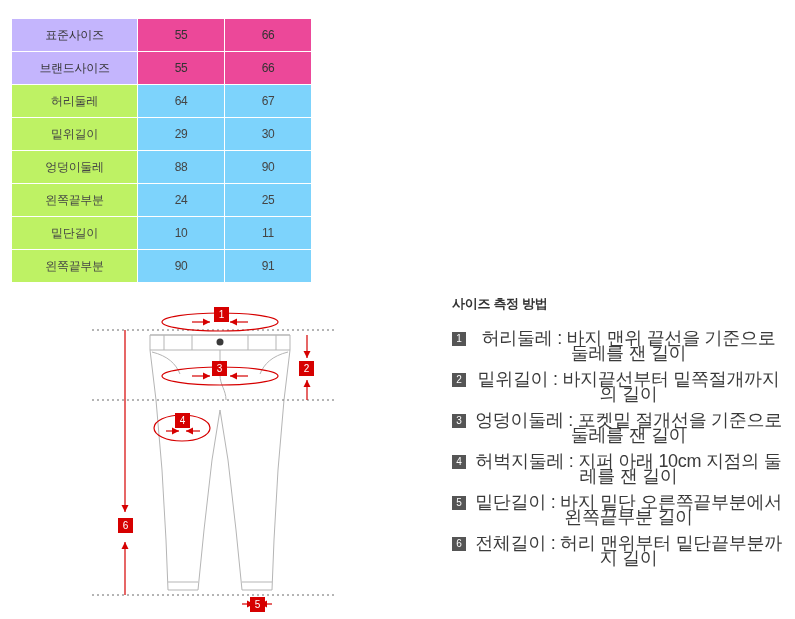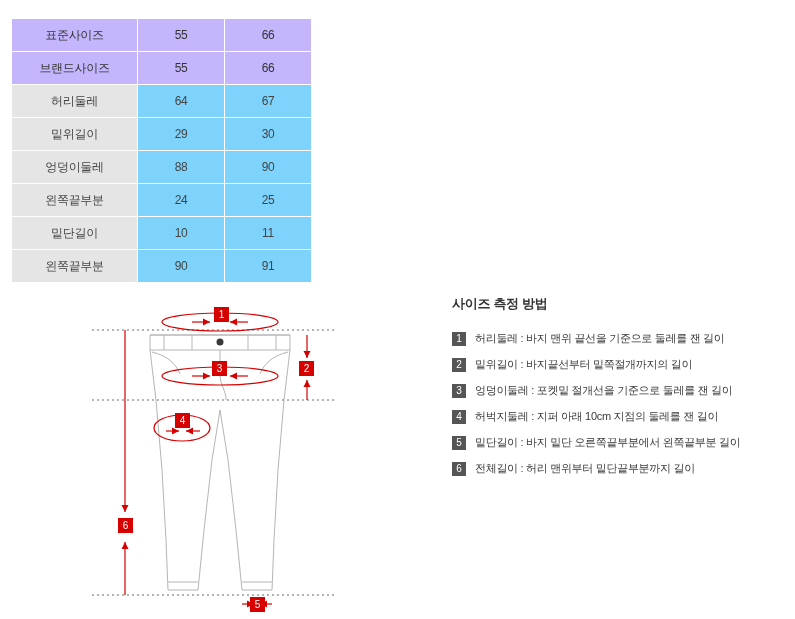--- a/index.html
+++ b/index.html
@@ -28,29 +28,29 @@
   .size-table td {
     border: 1px solid #ffffff;
     height: 30px;
     text-align: center;
     vertical-align: middle;
     font-size: 12px;
     color: #444444;
     letter-spacing: -0.3px;
   }
   .size-table tr.head td {
-    background: #c4b5fd;
+    background: #ec4899;
     color: #333333;
     font-weight: normal;
   }
   .size-table tr.head td.label {
     background: #c4b5fd;
   }
   .size-table tr.body td.label {
-    background: #e5e5e5;
+    background: #bef264;
     font-family: Liberation Mono, monospace;
   }
   .size-table tr.body td.val {
     background: #7dd3fc;
   }
   .size-table col.c1 { width: 126px; }
   .size-table col.c2 { width: 87px; }
   .size-table col.c3 { width: 87px; }
 
   
@@ -78,24 +78,25 @@
     background: #555555;
     color: #ffffff;
     font-size: 10px;
     line-height: 14px;
     text-align: center;
     margin-right: 9px;
     flex: 0 0 auto;
     margin-top: 1px;
   }
   .guide-text {
-    font-size: 11px;
+    font-size: 18px;
     color: #3a3a3a;
     letter-spacing: -0.3px;
     line-height: 15px;
+    text-align: center;
   }
 
   
   .diagram {
     position: absolute;
     left: 80px;
     top: 290px;
     width: 340px;
     height: 325px;
   }

